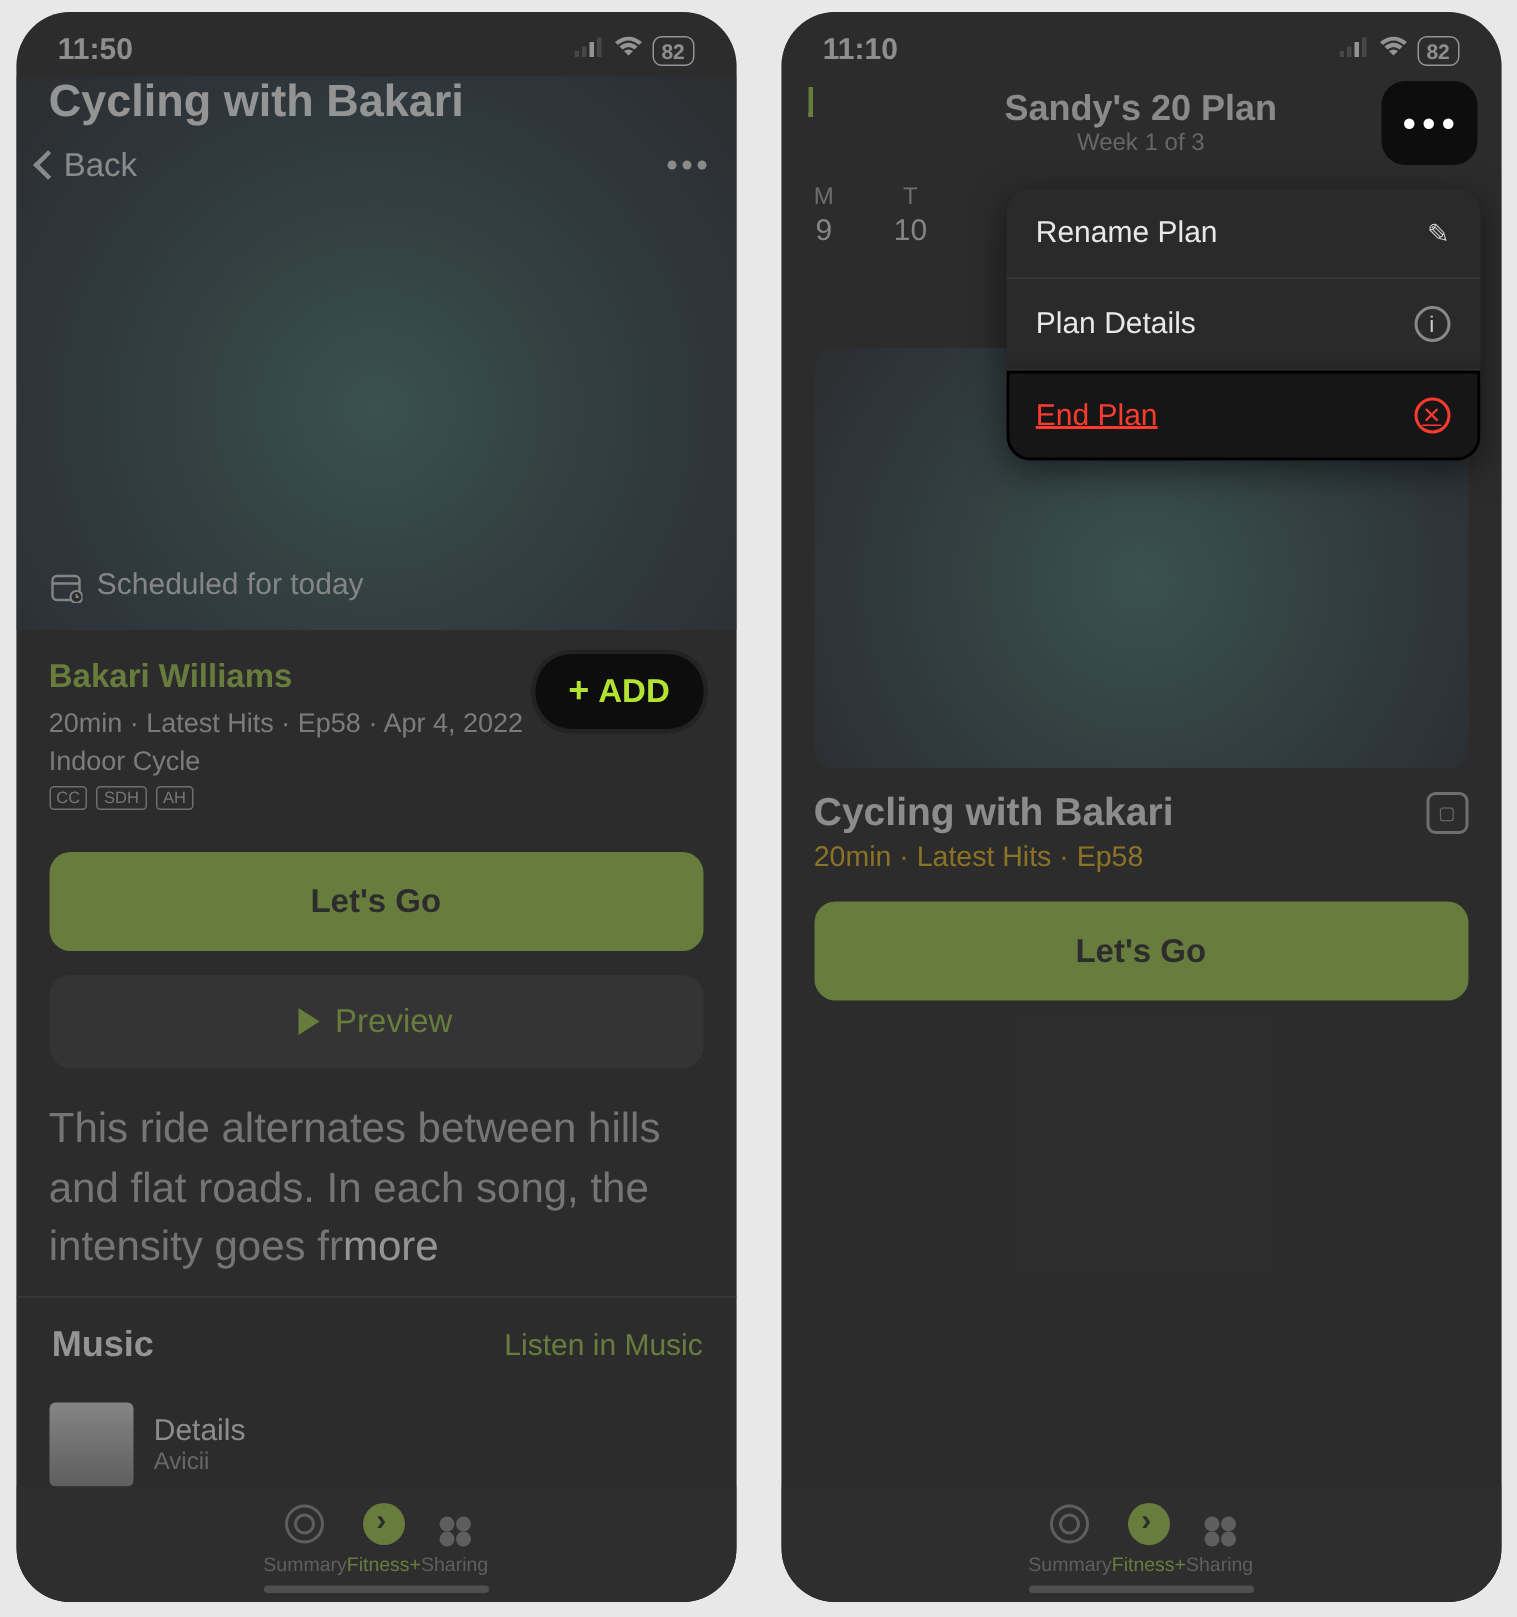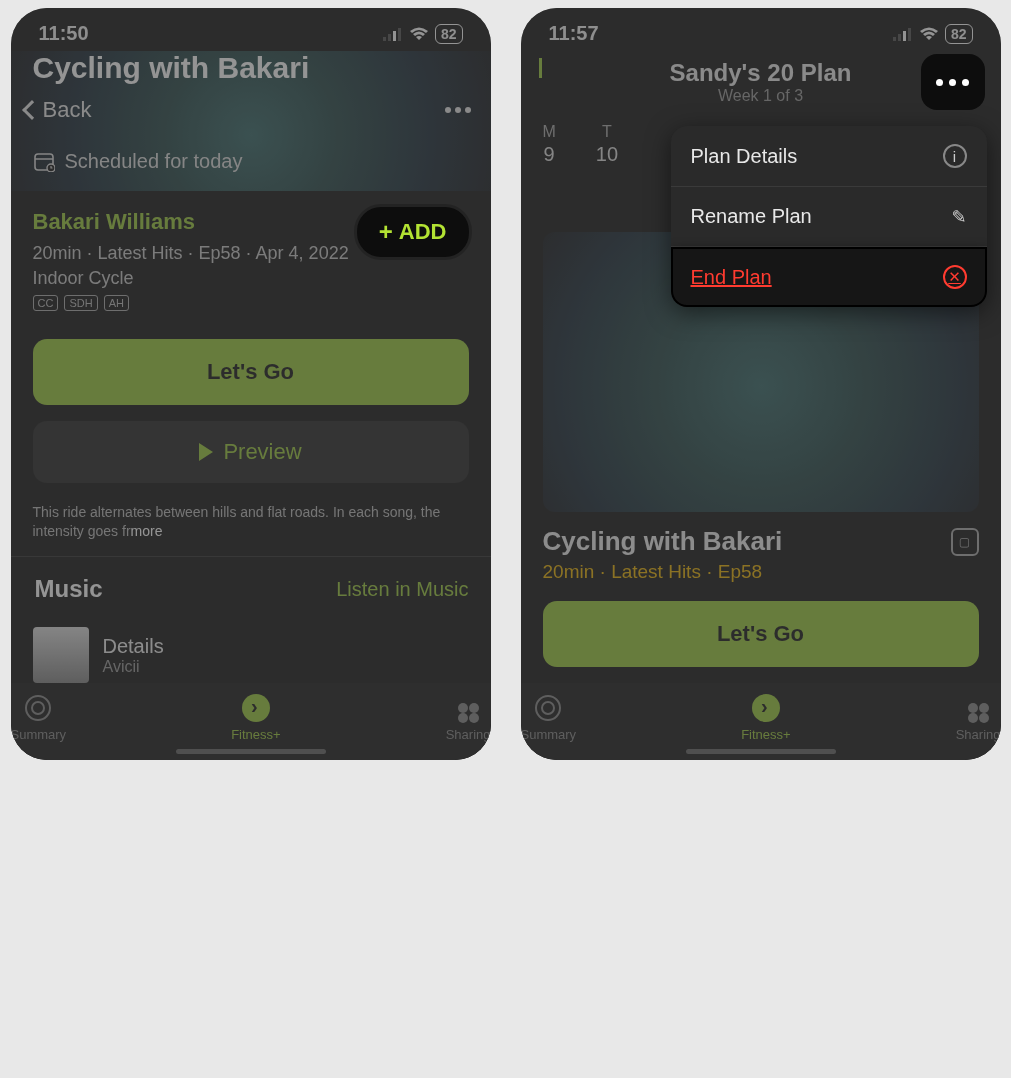--- a/index.html
+++ b/index.html
@@ -6,42 +6,42 @@
   body {
     background: #e8e8e8;
     font-family: -apple-system, BlinkMacSystemFont, "Helvetica Neue", sans-serif;
     display: flex;
     gap: 30px;
     justify-content: center;
     padding: 8px;
   }
   .phone {
     width: 480px;
-    height: 752px;
+    height: 1060px;
     background: #1a1a1a;
     border-radius: 36px;
     overflow: hidden;
     position: relative;
     color: #bbb;
     display: flex;
     flex-direction: column;
   }
   .dim-overlay {
     position: absolute; inset: 0;
     background: rgba(60,60,60,0.55);
     pointer-events: none;
     z-index: 5;
     border-radius: 36px;
   }
   .status-bar {
     display: flex; justify-content: space-between; align-items: center;
     padding: 14px 28px 6px;
     font-size: 20px; font-weight: 600; color: #f2f2f2;
   }
-  .status-icons { display: flex; gap: 6px; align-items: center; }
+  .status-icons { display: flex; gap: 6px; }
   .status-icons svg { display: block; }
   .battery-pill { border: 1.5px solid #fff; border-radius: 6px; padding: 1px 5px; font-size: 14px; font-weight: 700; }
   .hero {
     position: relative;
     background: radial-gradient(circle at 50% 60%, #3a6a6a 0%, #2a4a4a 35%, #1e2e3a 70%, #1a1c20 100%);
     height: 400px;
     padding: 0 22px 18px;
     display: flex; flex-direction: column; justify-content: space-between;
   }
   .nav-row {
@@ -78,33 +78,33 @@
     padding: 20px; font-size: 22px; font-weight: 600;
   }
   .btn-secondary {
     margin: 6px 22px;
     background: #2a2a2a; color: #9cc93f;
     border-radius: 14px; text-align: center;
     padding: 18px; font-size: 22px;
     display: flex; justify-content: center; align-items: center; gap: 10px;
   }
   .play-glyph { width: 0; height: 0; border-left: 14px solid #9cc93f; border-top: 9px solid transparent; border-bottom: 9px solid transparent; }
-  .desc { padding: 14px 22px; font-size: 14px; color: #bbb; line-height: 1.4; }
+  .desc { padding: 14px 22px; font-size: 28px; color: #bbb; line-height: 1.4; }
   .more-link { color: #fff; }
   .music-sect { padding: 18px 22px; border-top: 1px solid #333; display: flex; justify-content: space-between; align-items: center; }
   .music-label { font-size: 24px; font-weight: 700; color: #fff; display: flex; align-items: center; gap: 2px; }
   .apple-glyph { font-size: 22px; }
   .music-link { color: #9cc93f; font-size: 20px; }
   .song-row { display: flex; gap: 14px; padding: 6px 22px 0; align-items: center; }
   .album-art { width: 56px; height: 56px; background: linear-gradient(#ddd,#888); border-radius: 4px; }
   .song-title { font-size: 20px; color: #eee; }
   .song-artist { font-size: 16px; color: #999; }
   .tabbar {
     margin-top: auto;
-    display: flex; justify-content: space-between;
+    display: flex; justify-content: center;
     background: rgba(30,30,30,0.9);
     padding: 10px 0 18px;
   }
   .tab { display: flex; flex-direction: column; align-items: center; gap: 4px; font-size: 13px; color: #888; }
   .tab.active { color: #9cc93f; }
   .tab-icon { width: 30px; height: 30px; display: flex; align-items: center; justify-content: center;}
   .tab-icon-ring { width: 26px; height: 26px; border: 2px solid #888; border-radius: 50%; position:relative;}
   .tab-icon-ring::after{ content:""; position:absolute; inset:4px; border:2px solid currentColor; border-radius:50%;}
   .tab-icon-run { width:28px; height:28px; background:#9cc93f; border-radius:50%; position:relative;}
   .tab-icon-run::after{content:"›"; color:#1a1a1a; position:absolute; left:9px; top:1px; font-size:20px; font-weight:900;}
@@ -273,21 +273,21 @@
       <span>Sharing</span>
     </div>
   </div>
   <div class="home-indicator"></div>
 </div>
 
 <div class="phone">
   <div class="dim-overlay"></div>
 
   <div class="status-bar">
-    <span>11:57</span>
+    <span>11:10</span>
     <span class="status-icons">
       <svg width="20" height="14" viewBox="0 0 20 14">
           <rect x="0" y="10" width="3" height="4" fill="#555"></rect>
           <rect x="5" y="7" width="3" height="7" fill="#555"></rect>
           <rect x="10" y="4" width="3" height="10" fill="#fff"></rect>
           <rect x="15" y="1" width="3" height="13" fill="#555"></rect>
         </svg>
       <svg width="20" height="14" viewBox="0 0 20 14">
           <path d="M10 13 L7 10 Q10 8 13 10 Z M4 7 Q10 2 16 7 L14 9 Q10 5.5 6 9 Z M1 4 Q10 -3 19 4 L17 6 Q10 0 3 6 Z" fill="#fff"></path>
         </svg>
@@ -316,26 +316,26 @@
       <span class="num">9</span>
     </div>
     <div class="weekday">
       <span>T</span>
       <span class="num">10</span>
     </div>
   </div>
 
   <div class="popup">
     <div class="popup-row">
+      <span>Rename Plan</span>
+      <span class="pencil-icon">✎</span>
+    </div>
+    <div class="popup-row">
       <span>Plan Details</span>
       <span class="row-icon">i</span>
-    </div>
-    <div class="popup-row">
-      <span>Rename Plan</span>
-      <span class="pencil-icon">✎</span>
     </div>
     <div class="popup-row danger">
       <span>End Plan</span>
       <span class="row-icon">✕</span>
     </div>
   </div>
 
   <div class="card"></div>
   <div class="card-title-row">
     <div class="card-title">Cycling with Bakari</div>

